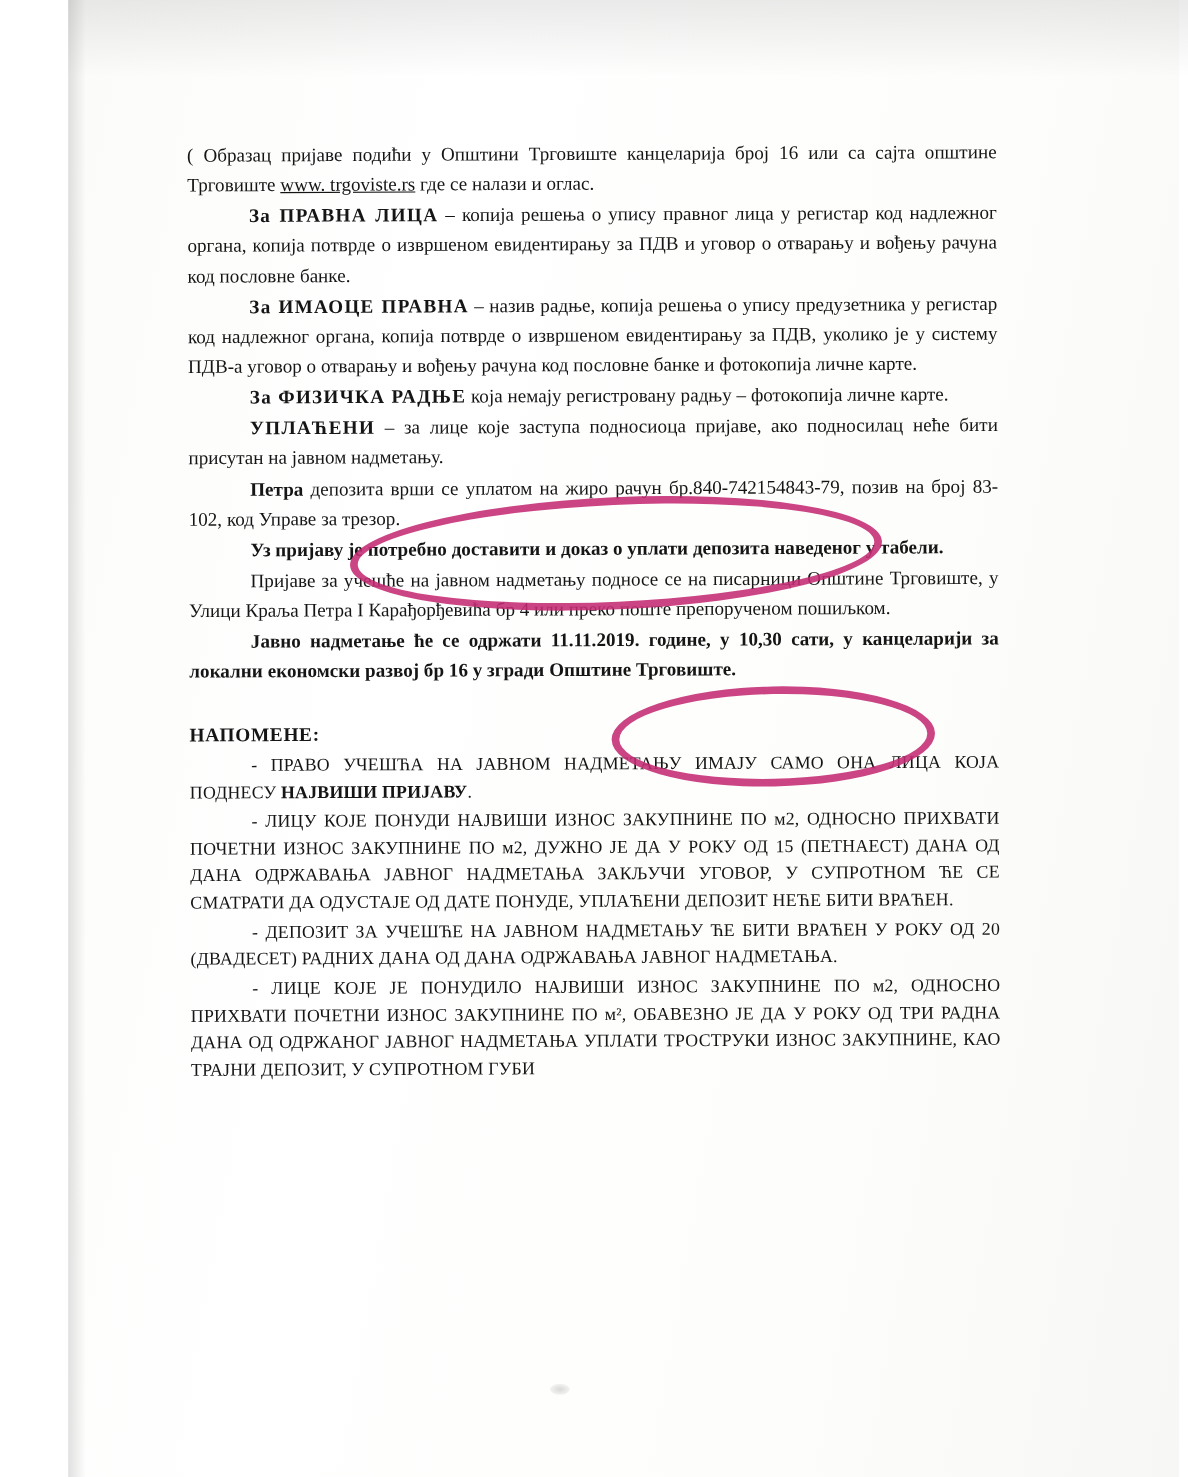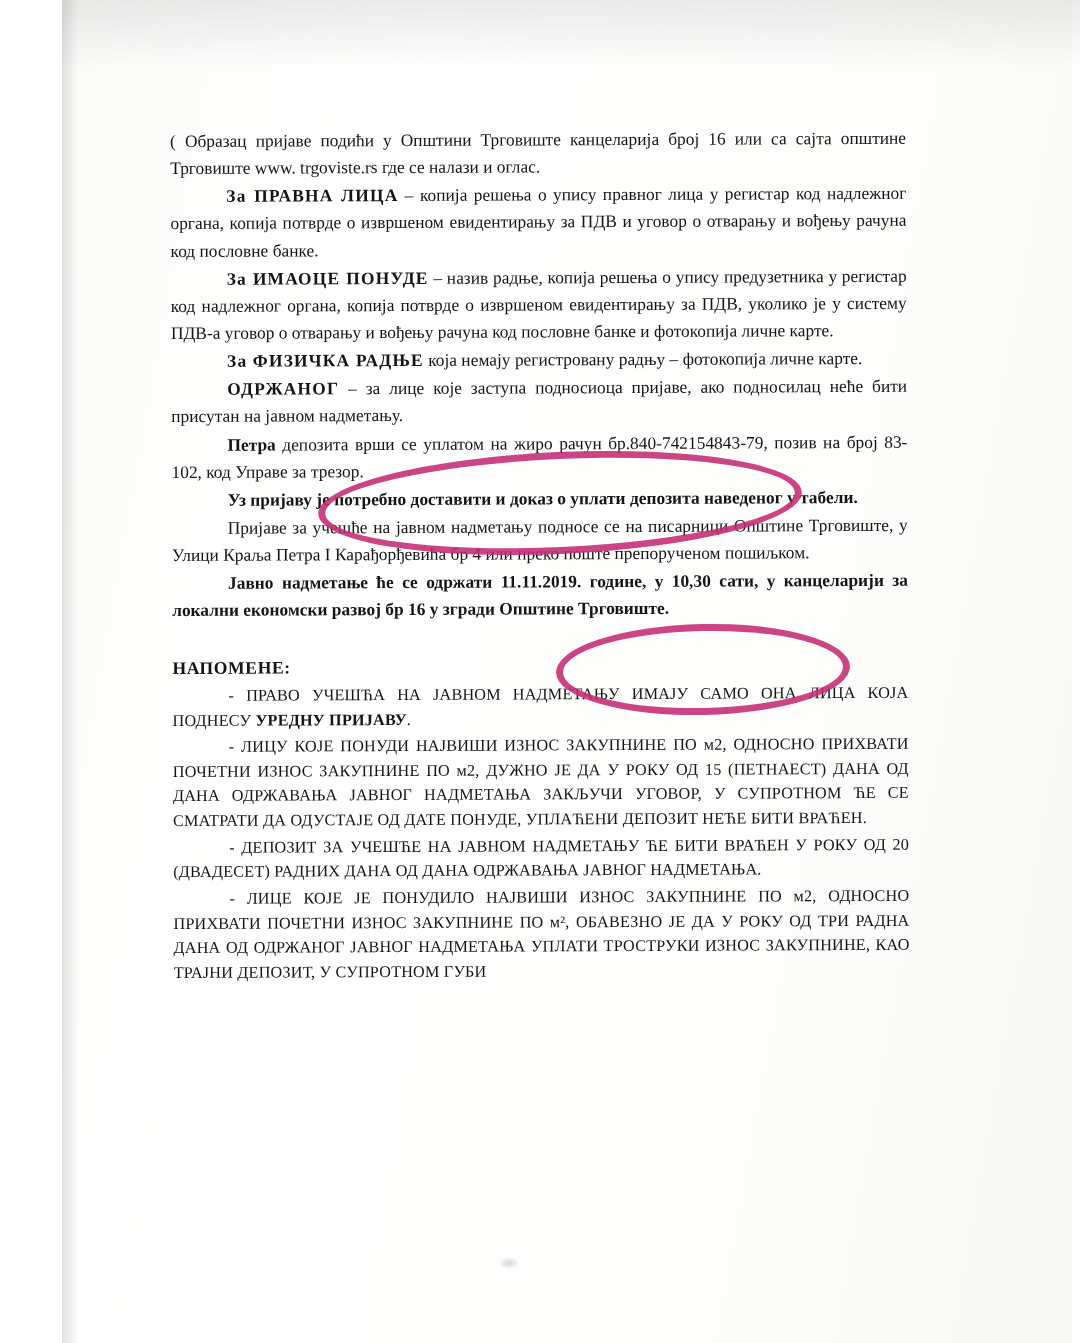--- a/index.html
+++ b/index.html
@@ -69,21 +69,21 @@
     text-align: justify;
     text-justify: inter-word;
   }
   .indent { text-indent: 56px; }
   .b { font-weight: bold; }
   .sp { letter-spacing: 1.2px; margin-top: 31px; }
   .small-caps-blk {
     font-size: 16.2px;
     letter-spacing: 0.2px;
   }
-  .link-underline { }
+  .link-underline { text-decoration: underline; }
 
   #napomene-title {
     margin-top: 30px;
     margin-bottom: 2px;
     font-weight: bold;
     font-size: 17.6px;
     letter-spacing: 0.6px;
   }
   #napomene-block {
     font-size: 16.4px;
@@ -144,44 +144,44 @@
 
   <p class="para">
     ( Образац пријаве подићи у Општини Трговиште канцеларија број 16 или са сајта општине Трговиште <span class="link-underline">www. trgoviste.rs</span> где се налази и оглас.
   </p>
 
   <p class="para indent">
     <span class="b sp">За ПРАВНА ЛИЦА</span><span> – копија решења о упису правног лица у регистар код надлежног органа, копија потврде о извршеном евидентирању за ПДВ и уговор о отварању и вођењу рачуна код пословне банке.</span>
   </p>
 
   <p class="para indent">
-    <span class="b sp">За ИМАОЦЕ ПОНУДЕ</span><span> – назив радње, копија решења о упису предузетника у регистар код надлежног органа, копија потврде о извршеном евидентирању за ПДВ, уколико је у систему ПДВ-а уговор о отварању и вођењу рачуна код пословне банке и фотокопија личне карте.</span>
+    <span class="b sp">За ИМАОЦЕ ПРАВНА</span><span> – назив радње, копија решења о упису предузетника у регистар код надлежног органа, копија потврде о извршеном евидентирању за ПДВ, уколико је у систему ПДВ-а уговор о отварању и вођењу рачуна код пословне банке и фотокопија личне карте.</span>
   </p>
 
   <p class="para indent">
     <span class="b sp">За ФИЗИЧКА РАДЊЕ</span><span> која немају регистровану радњу – фотокопија личне карте.</span>
   </p>
 
   <p class="para indent">
-    <span class="b sp">ОДРЖАНОГ</span><span> – за лице које заступа подносиоца пријаве, ако подносилац неће бити присутан на јавном надметању.</span>
+    <span class="b sp">УПЛАЋЕНИ</span><span> – за лице које заступа подносиоца пријаве, ако подносилац неће бити присутан на јавном надметању.</span>
   </p>
 
   <p class="para indent"><span class="b">Петра</span> депозита врши се уплатом на жиро рачун бр.840-742154843-79, позив на број 83-102, код Управе за трезор.</p>
 
   <p class="para indent b">Уз пријаву је потребно доставити и доказ о уплати депозита наведеног у табели.</p>
 
   <p class="para indent">Пријаве за учешће на јавном надметању подносе се на писарници Општине Трговиште, у Улици Краља Петра I Карађорђевића  бр 4 или преко поште препорученом пошиљком.</p>
 
   <p class="para indent b">Јавно надметање ће се одржати 11.11.2019. године, у 10,30 сати, у канцеларији за локални економски развој бр 16  у згради Општине Трговиште.</p>
 
   <div id="napomene-title">НАПОМЕНЕ:</div>
 
   <div id="napomene-block">
     <p class="para dash-item small-caps-blk">
-      <span>-   ПРАВО УЧЕШЋА НА ЈАВНОМ НАДМЕТАЊУ ИМАЈУ САМО ОНА ЛИЦА КОЈА ПОДНЕСУ <span class="b">УРЕДНУ ПРИЈАВУ</span>.</span>
+      <span>-   ПРАВО УЧЕШЋА НА ЈАВНОМ НАДМЕТАЊУ ИМАЈУ САМО ОНА ЛИЦА КОЈА ПОДНЕСУ <span class="b">НАЈВИШИ ПРИЈАВУ</span>.</span>
     </p>
     <p class="para dash-item small-caps-blk">-   ЛИЦУ КОЈЕ ПОНУДИ НАЈВИШИ ИЗНОС ЗАКУПНИНЕ ПО м2, ОДНОСНО ПРИХВАТИ ПОЧЕТНИ ИЗНОС ЗАКУПНИНЕ ПО м2, ДУЖНО ЈЕ ДА У РОКУ ОД 15 (ПЕТНАЕСТ) ДАНА ОД ДАНА ОДРЖАВАЊА ЈАВНОГ НАДМЕТАЊА ЗАКЉУЧИ УГОВОР, У СУПРОТНОМ ЋЕ СЕ СМАТРАТИ ДА ОДУСТАЈЕ ОД ДАТЕ ПОНУДЕ, УПЛАЋЕНИ ДЕПОЗИТ НЕЋЕ БИТИ ВРАЋЕН.</p>
     <p class="para dash-item small-caps-blk">-   ДЕПОЗИТ ЗА УЧЕШЋЕ НА ЈАВНОМ НАДМЕТАЊУ ЋЕ БИТИ ВРАЋЕН У РОКУ ОД 20 (ДВАДЕСЕТ) РАДНИХ ДАНА ОД ДАНА ОДРЖАВАЊА ЈАВНОГ НАДМЕТАЊА.</p>
     <p class="para dash-item small-caps-blk">-   ЛИЦЕ КОЈЕ ЈЕ ПОНУДИЛО НАЈВИШИ ИЗНОС ЗАКУПНИНЕ ПО м2, ОДНОСНО ПРИХВАТИ ПОЧЕТНИ ИЗНОС ЗАКУПНИНЕ ПО м², ОБАВЕЗНО ЈЕ ДА У РОКУ ОД ТРИ РАДНА ДАНА ОД ОДРЖАНОГ ЈАВНОГ НАДМЕТАЊА УПЛАТИ ТРОСТРУКИ ИЗНОС ЗАКУПНИНЕ, КАО ТРАЈНИ ДЕПОЗИТ, У СУПРОТНОМ ГУБИ</p>
   </div>
 
 </div>
 
 <div class="marker" id="marker-1"></div>
 <div class="marker" id="marker-2"></div>

